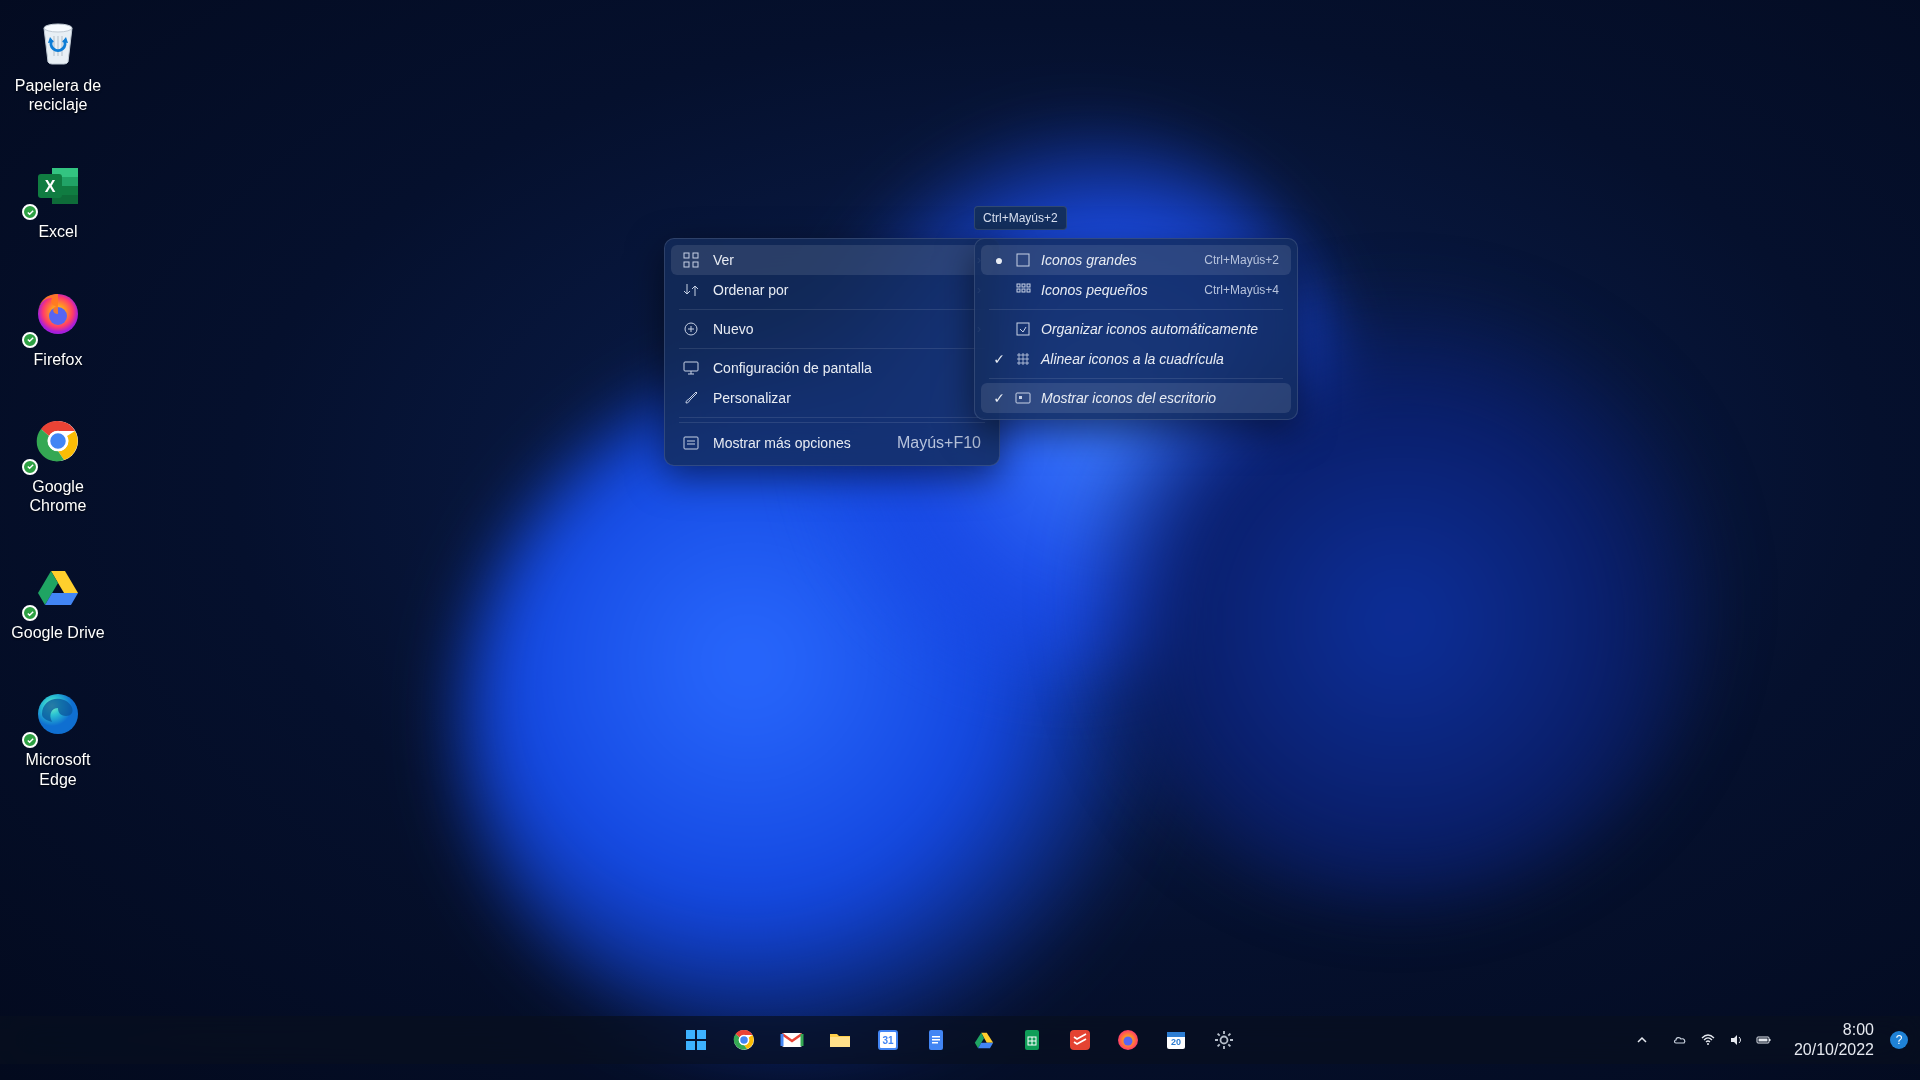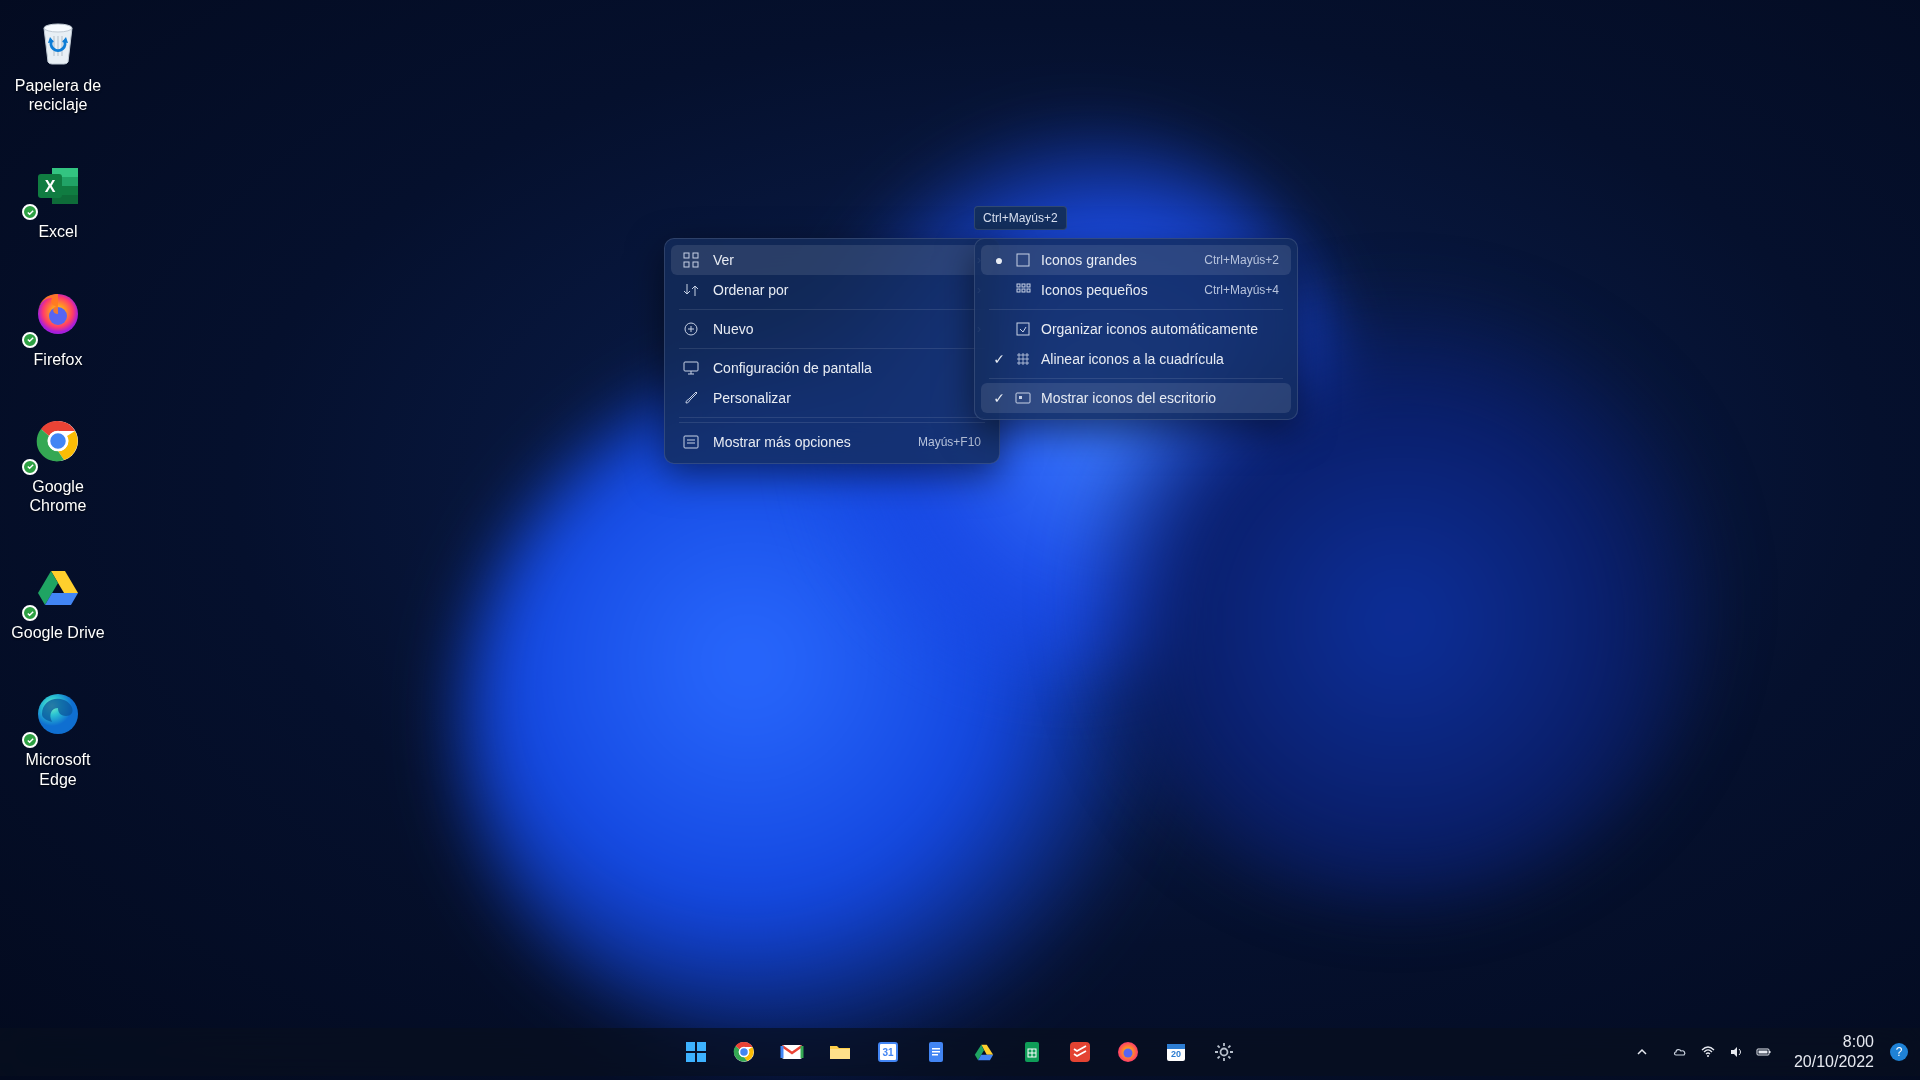--- a/index.html
+++ b/index.html
@@ -24,32 +24,32 @@
   border: 1px solid rgba(255,255,255,.12); border-radius: 10px; padding: 6px; color: #e8ecf3;
   box-shadow: 0 12px 36px rgba(0,0,0,.5);
 }
 .ctx-menu.main { left: 664px; top: 238px; }
 .ctx-menu.sub { left: 974px; top: 238px; width: 324px; }
 .ctx-item { display: flex; align-items: center; gap: 14px; padding: 7px 12px; border-radius: 6px; font-size: 14px; cursor: pointer; position: relative; }
 .ctx-item.hover { background: rgba(255,255,255,.10); }
 .ctx-item .ico { width: 16px; height: 16px; display: flex; align-items: center; justify-content: center; color: #c8d2e6; }
 .ctx-item .lbl { flex: 1; }
 .ctx-item .chev { color: #c8d2e6; font-size: 12px; }
-.ctx-item .shortcut { font-size: 12px; color: #b7c3dc; }
+.ctx-item .shortcut { font-size: 16px; color: #b7c3dc; }
 .ctx-sep { height: 1px; background: rgba(255,255,255,.10); margin: 4px 8px; }
 .sub-item { display: flex; align-items: center; gap: 10px; padding: 7px 12px; border-radius: 6px; font-size: 14px; cursor: pointer; }
 .sub-item.hover { background: rgba(255,255,255,.10); }
 .sub-item .chk { width: 12px; display: flex; align-items: center; justify-content: center; color: #e8ecf3; }
 .sub-item .ico { width: 16px; height: 16px; display: flex; align-items: center; justify-content: center; color: #c8d2e6; }
-.sub-item .lbl { flex: 1; }
+.sub-item .lbl { flex: 1; font-style: italic; }
 .sub-item .shortcut { font-size: 12px; color: #b7c3dc; }
 
 .tooltip { position: absolute; left: 974px; top: 206px; background: #143060; color: #dbe3f3; font-size: 12px; padding: 4px 8px; border: 1px solid rgba(255,255,255,.12); border-radius: 4px; }
 
-.taskbar { position: absolute; left: 0; bottom: 4px; width: 100%; height: 48px; background: rgba(7,15,30,.66); backdrop-filter: blur(18px); display: flex; align-items: center; }
+.taskbar { position: absolute; left: 0; bottom: 16px; width: 100%; height: 48px; background: rgba(7,15,30,.66); backdrop-filter: blur(18px); display: flex; align-items: center; }
 .tb-center { position: absolute; left: 50%; transform: translateX(-50%); display: flex; align-items: center; gap: 8px; }
 .tb-btn { width: 40px; height: 40px; display: flex; align-items: center; justify-content: center; border-radius: 6px; cursor: pointer; }
 .tb-right { position: absolute; right: 12px; display: flex; align-items: center; gap: 6px; color: #e6e9f0; }
 .tray-icons { display: flex; align-items: center; gap: 12px; padding: 0 10px; }
 .tray-icons svg, .tb-right .chv svg { width: 16px; height: 16px; }
 .clock { text-align: right; font-size: 16px; line-height: 1.25; padding: 0 6px; }
 .help-badge { width: 18px; height: 18px; border-radius: 50%; background: #1f82d6; display: flex; align-items: center; justify-content: center; font-size: 12px; color: #fff; margin-left: 4px; }
 
 svg { display: block; }
 </style>

